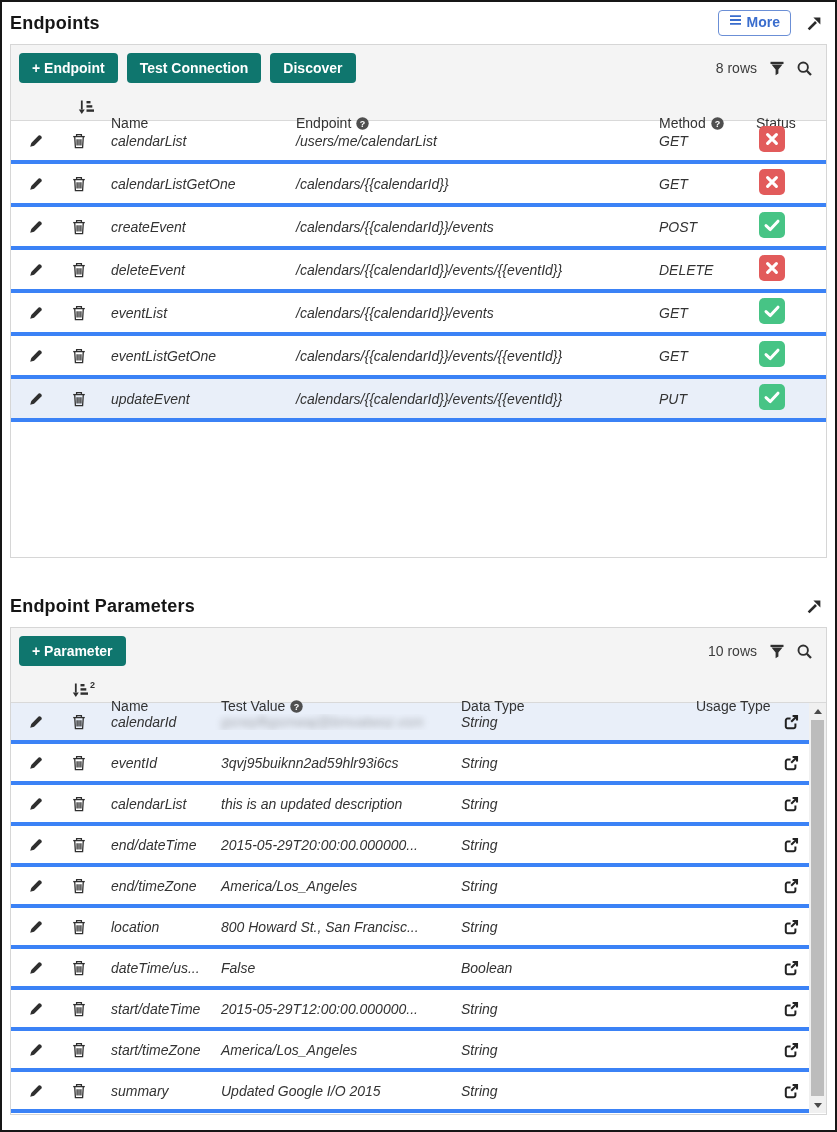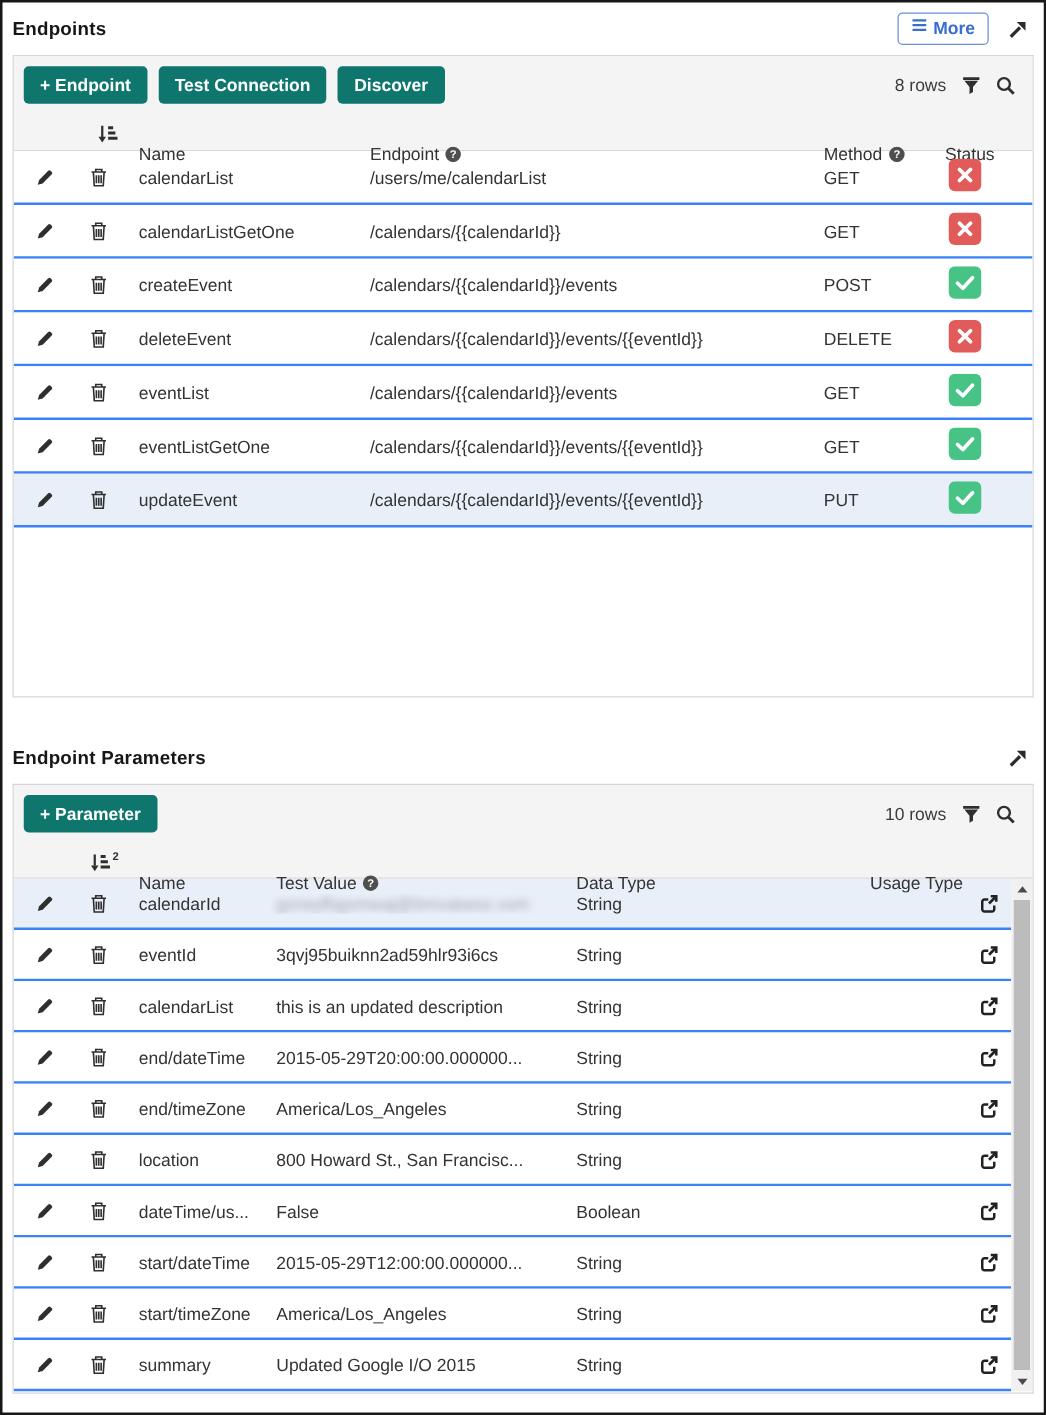--- a/index.html
+++ b/index.html
@@ -10,21 +10,21 @@
     border: 2px solid #171717;
     background: #fff;
     position: relative;
     overflow: hidden;
   }
   
   .titlebar {
     display: flex; align-items: center;
     padding: 6px 10px 6px 8px; height: 42px;
   }
-  .titlebar h1 { font-size: 15px; font-weight: 700; color: #161616; letter-spacing:.2px; }
+  .titlebar h1 { font-size: 18px; font-weight: 700; color: #161616; letter-spacing:.2px; }
   .titlebar .spacer-flex { flex: 1; }
   .more-btn {
     display: inline-flex; align-items: flex-start; gap: 5px;
     background: #fff; border: 1px solid #6b8fd6; border-radius: 4px;
     color: #3a6dcd; font-weight: 700; font-size: 14px;
     font-family: "Liberation Sans", sans-serif;
     padding: 3px 10px; height: 26px; cursor: pointer; margin-right: 12px;
   }
   .maximize-btn { display:inline-flex; align-items:center; justify-content:center; width:22px; height:22px; cursor:pointer; }
   
@@ -50,21 +50,21 @@
     height: 30px; background: #f4f4f4; border-bottom: 1px solid #d9d9d9;
     color: #8b8b8b; font-size: 14px;
   }
   .grid-e { display: grid; grid-template-columns: 50px 36px 185px 363px 97px 1fr; align-items: center; }
   .grid-p { display: grid; grid-template-columns: 50px 36px 110px 240px 235px 1fr; align-items: center; }
   .cell { padding-left: 14px; font-size: 14px; color: #333; white-space: nowrap; overflow: hidden; }
   .th { display: flex; align-items: center; gap: 5px; margin-top: 32px; }
   .icon-cell { display: flex; align-items: center; justify-content: center; padding: 0; }
   .sort-cell { display: flex; align-items: center; justify-content: flex-end; padding-right: 2px; }
   .sort-sup { font-size: 9px; font-weight: 700; color: #2f2f2f; position: relative; top: -5px; margin-left: 1px; }
-  .row { height: 43px; border-bottom: 2px solid #3b82f6; background: #fff; cursor: pointer; }
+  .row { height: 43px; border-bottom: 4px solid #3b82f6; background: #fff; cursor: pointer; font-style: italic; }
   .row-p { height: 41px; }
   .row.selected { background: #e9eff9; }
   .status-cell { padding-left: 17px; }
   .badge {
     width: 26px; height: 26px; border-radius: 5px;
     display: inline-flex; align-items: center; justify-content: center;
   }
   .badge-x { background: #e25b5b; }
   .badge-check { background: #47c485; }
   .usage-cell { display: flex; justify-content: flex-end; padding-right: 10px; }

